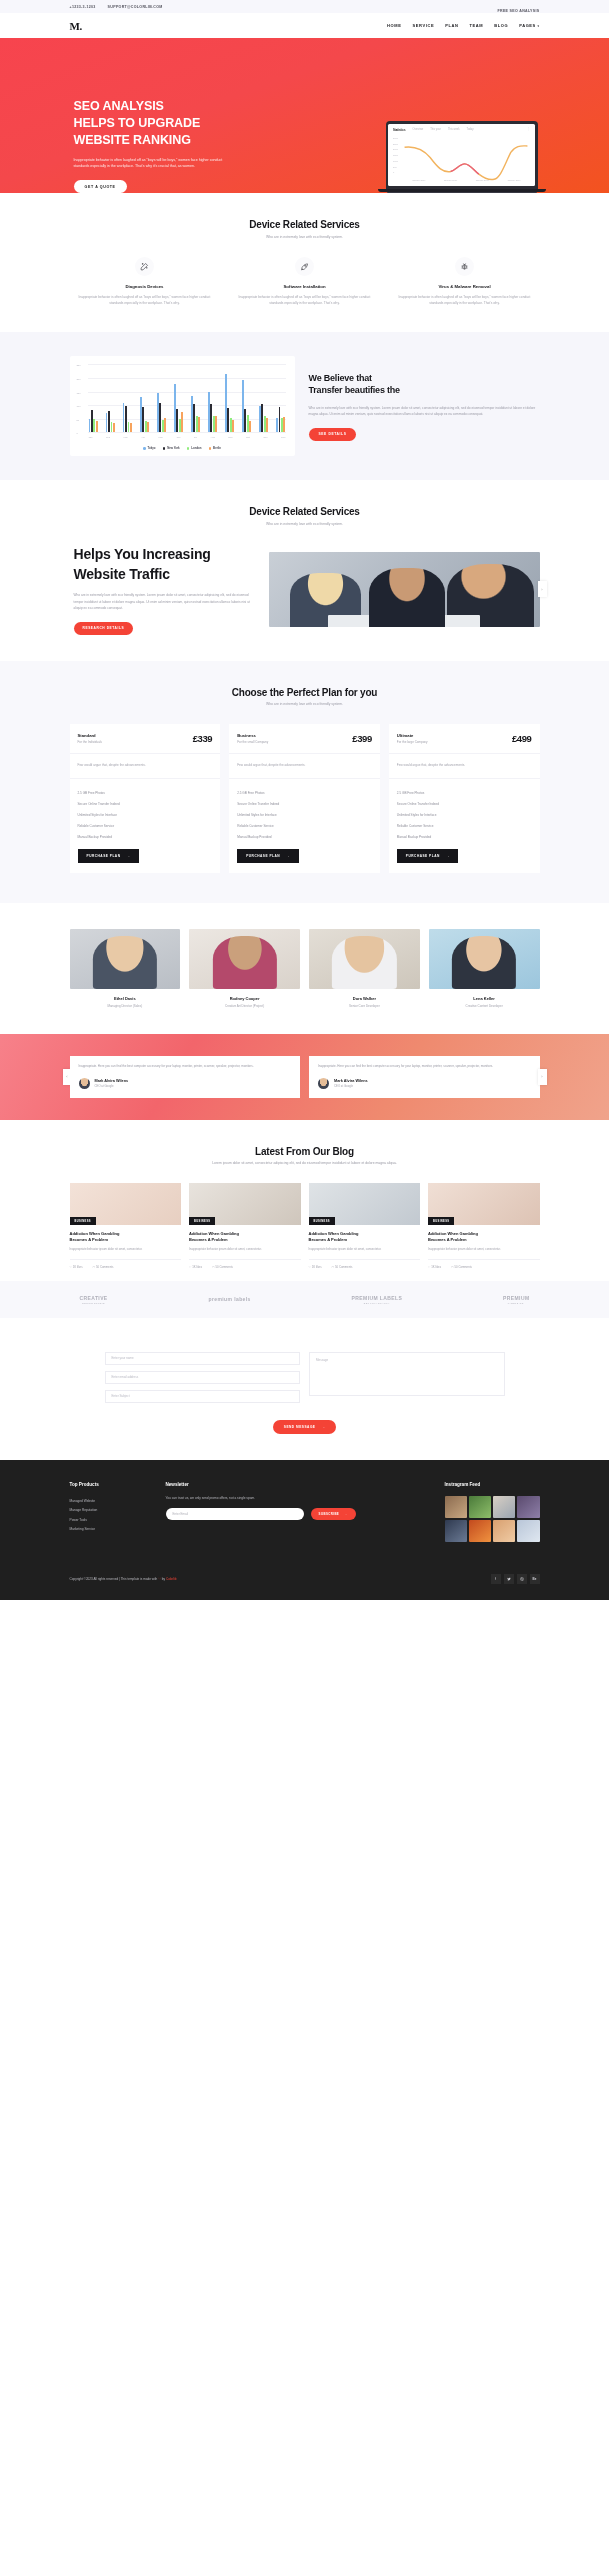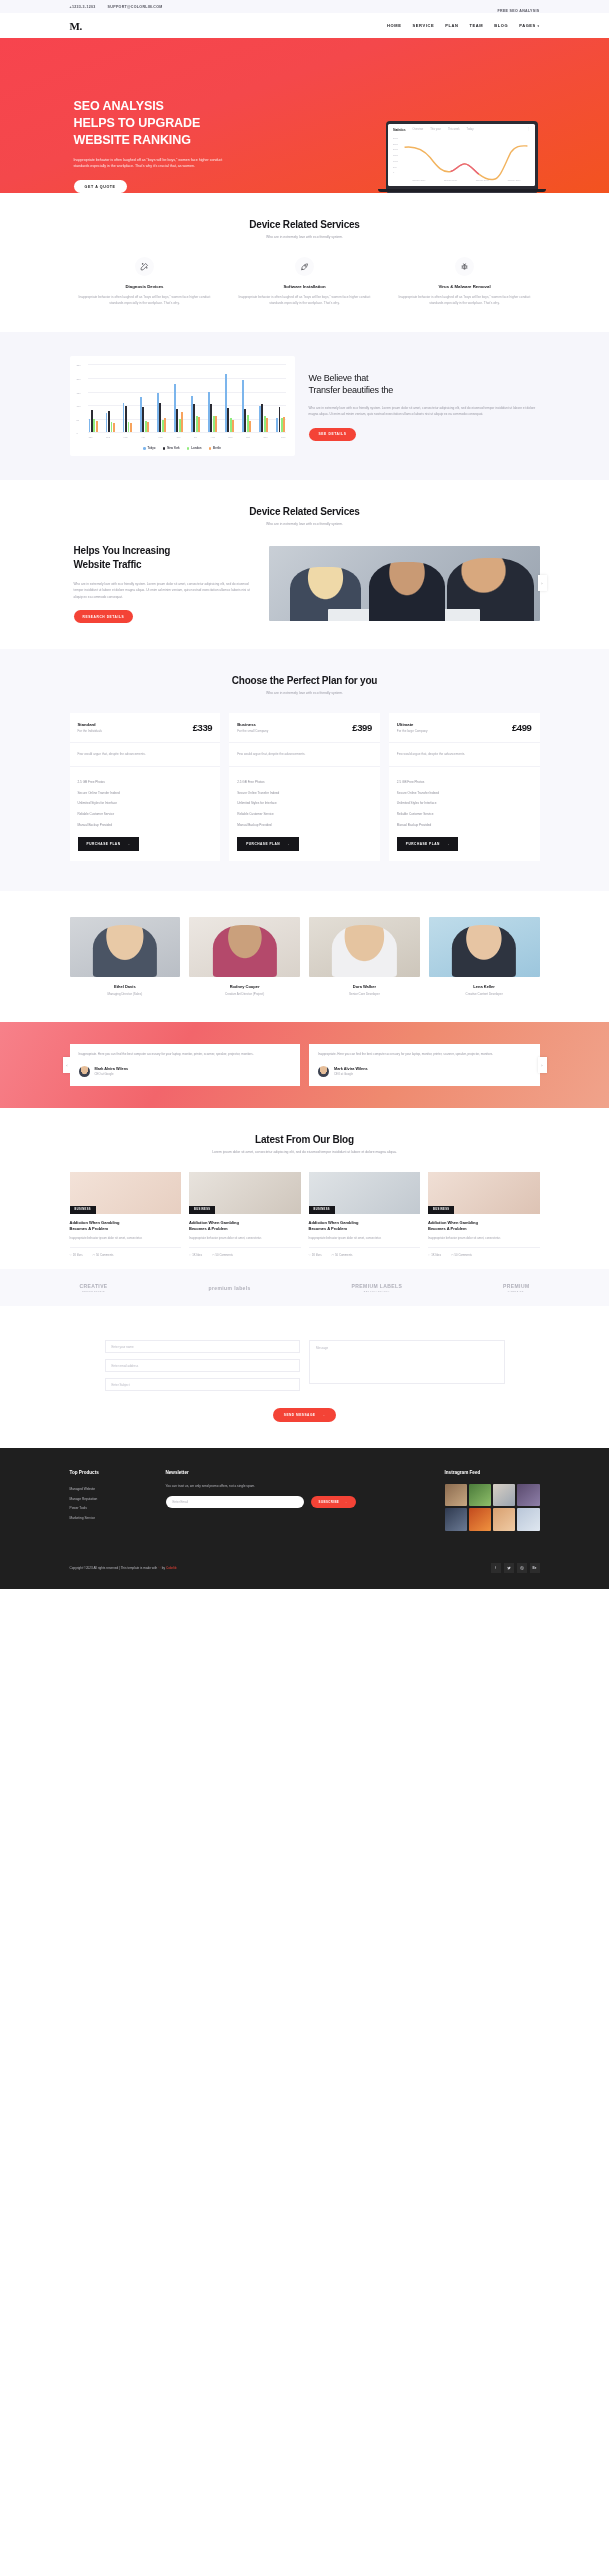--- a/index.html
+++ b/index.html
@@ -93,32 +93,32 @@
   .cb-bars { position:absolute; left:12px; right:2px; top:0; bottom:9px; display:flex; align-items:flex-end; justify-content:space-between; }
   .grp { display:flex; align-items:flex-end; gap:.6px; height:100%; }
   .grp i { width:1.9px; display:block; }
   .b1 { background:#7cb5ec; } .b2 { background:#2b2b33; } .b3 { background:#90ed7d; } .b4 { background:#f7a35c; }
   .cb-xaxis { position:absolute; left:12px; right:2px; bottom:2px; display:flex; justify-content:space-between; }
   .cb-xaxis span { font-size:2.4px; color:#b8b8c2; }
   .cb-legend { display:flex; justify-content:center; gap:7px; margin-top:5px; }
   .lg { display:flex; align-items:center; gap:2px; font-size:2.8px; font-weight:700; color:#4a4a55; }
   .lg i { width:2.6px; height:2.6px; border-radius:50%; display:block; }
   .band-right { flex:1; padding-right:4px; }
-  .band-right h2 { font-size:9px; font-weight:400; line-height:1.4; color:#16161a; letter-spacing:-.2px; }
+  .band-right h2 { font-size:9px; font-weight:700; line-height:1.4; color:#16161a; letter-spacing:-.2px; }
   .band-right p { font-size:3.2px; line-height:2; color:#9a9aa5; margin-top:8px; }
   .btn-red {
     display:inline-block; margin-top:10px; background:#f44336; color:#fff;
     font-size:3.3px; font-weight:700; letter-spacing:.6px; text-transform:uppercase;
     padding:4.5px 10px; border-radius:20px; border:none; cursor:pointer;
   }
 
   
   .traffic .container { display:flex; align-items:center; gap:14px; }
   .traffic-left { width:185px; padding-left:4px; }
-  .traffic-left h2 { font-size:10px; font-weight:800; line-height:1.45; color:#16161a; letter-spacing:-.2px; }
+  .traffic-left h2 { font-size:14px; font-weight:800; line-height:1.45; color:#16161a; letter-spacing:-.2px; }
   .traffic-left p { font-size:3.2px; line-height:2; color:#9a9aa5; margin-top:8px; }
   .btn-red2 { font-size:3.2px; padding:4.5px 9px; }
   .traffic-right { flex:1; position:relative; }
   .photo {
     height:75px; border-radius:1px; position:relative; overflow:hidden;
     background:linear-gradient(135deg,#c9cfd6 0%,#b4bcc6 40%,#9aa4b0 100%);
   }
   .photo::before {
     content:""; position:absolute; left:8%; top:28%; width:26%; height:72%;
     background:radial-gradient(ellipse at 50% 20%, #efd9a8 0 34%, #3f4a5c 36% 100%);

